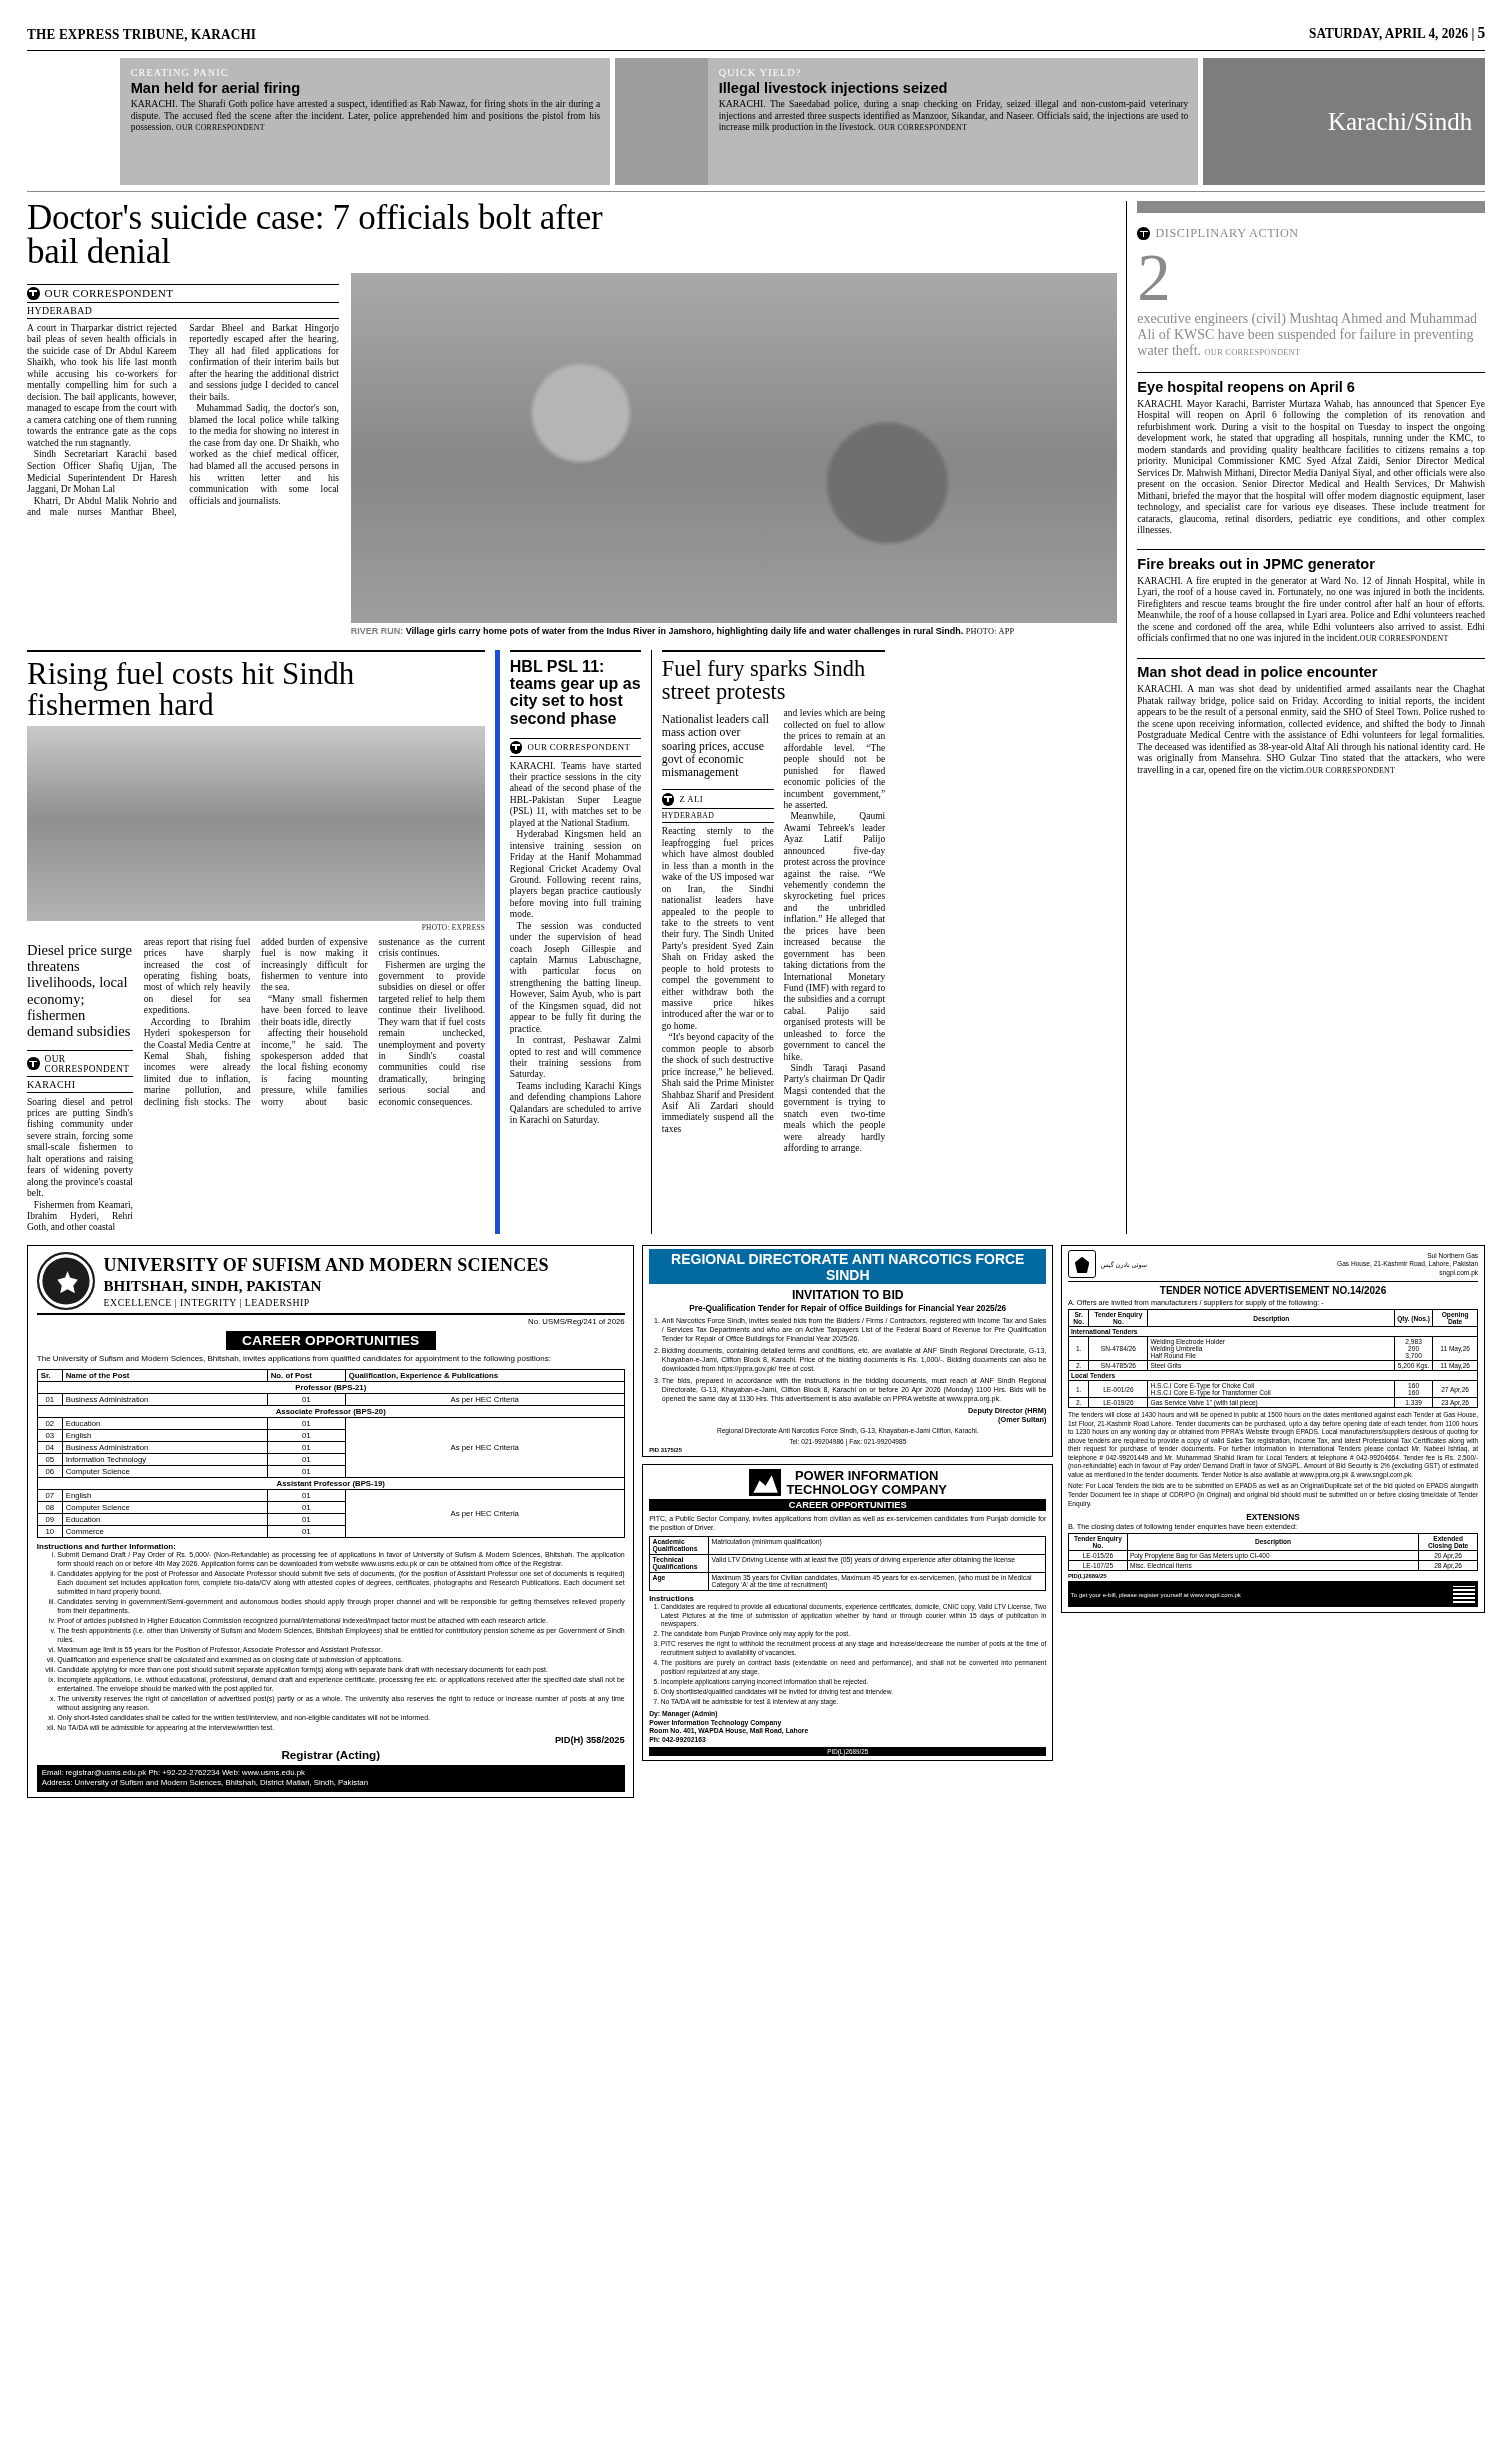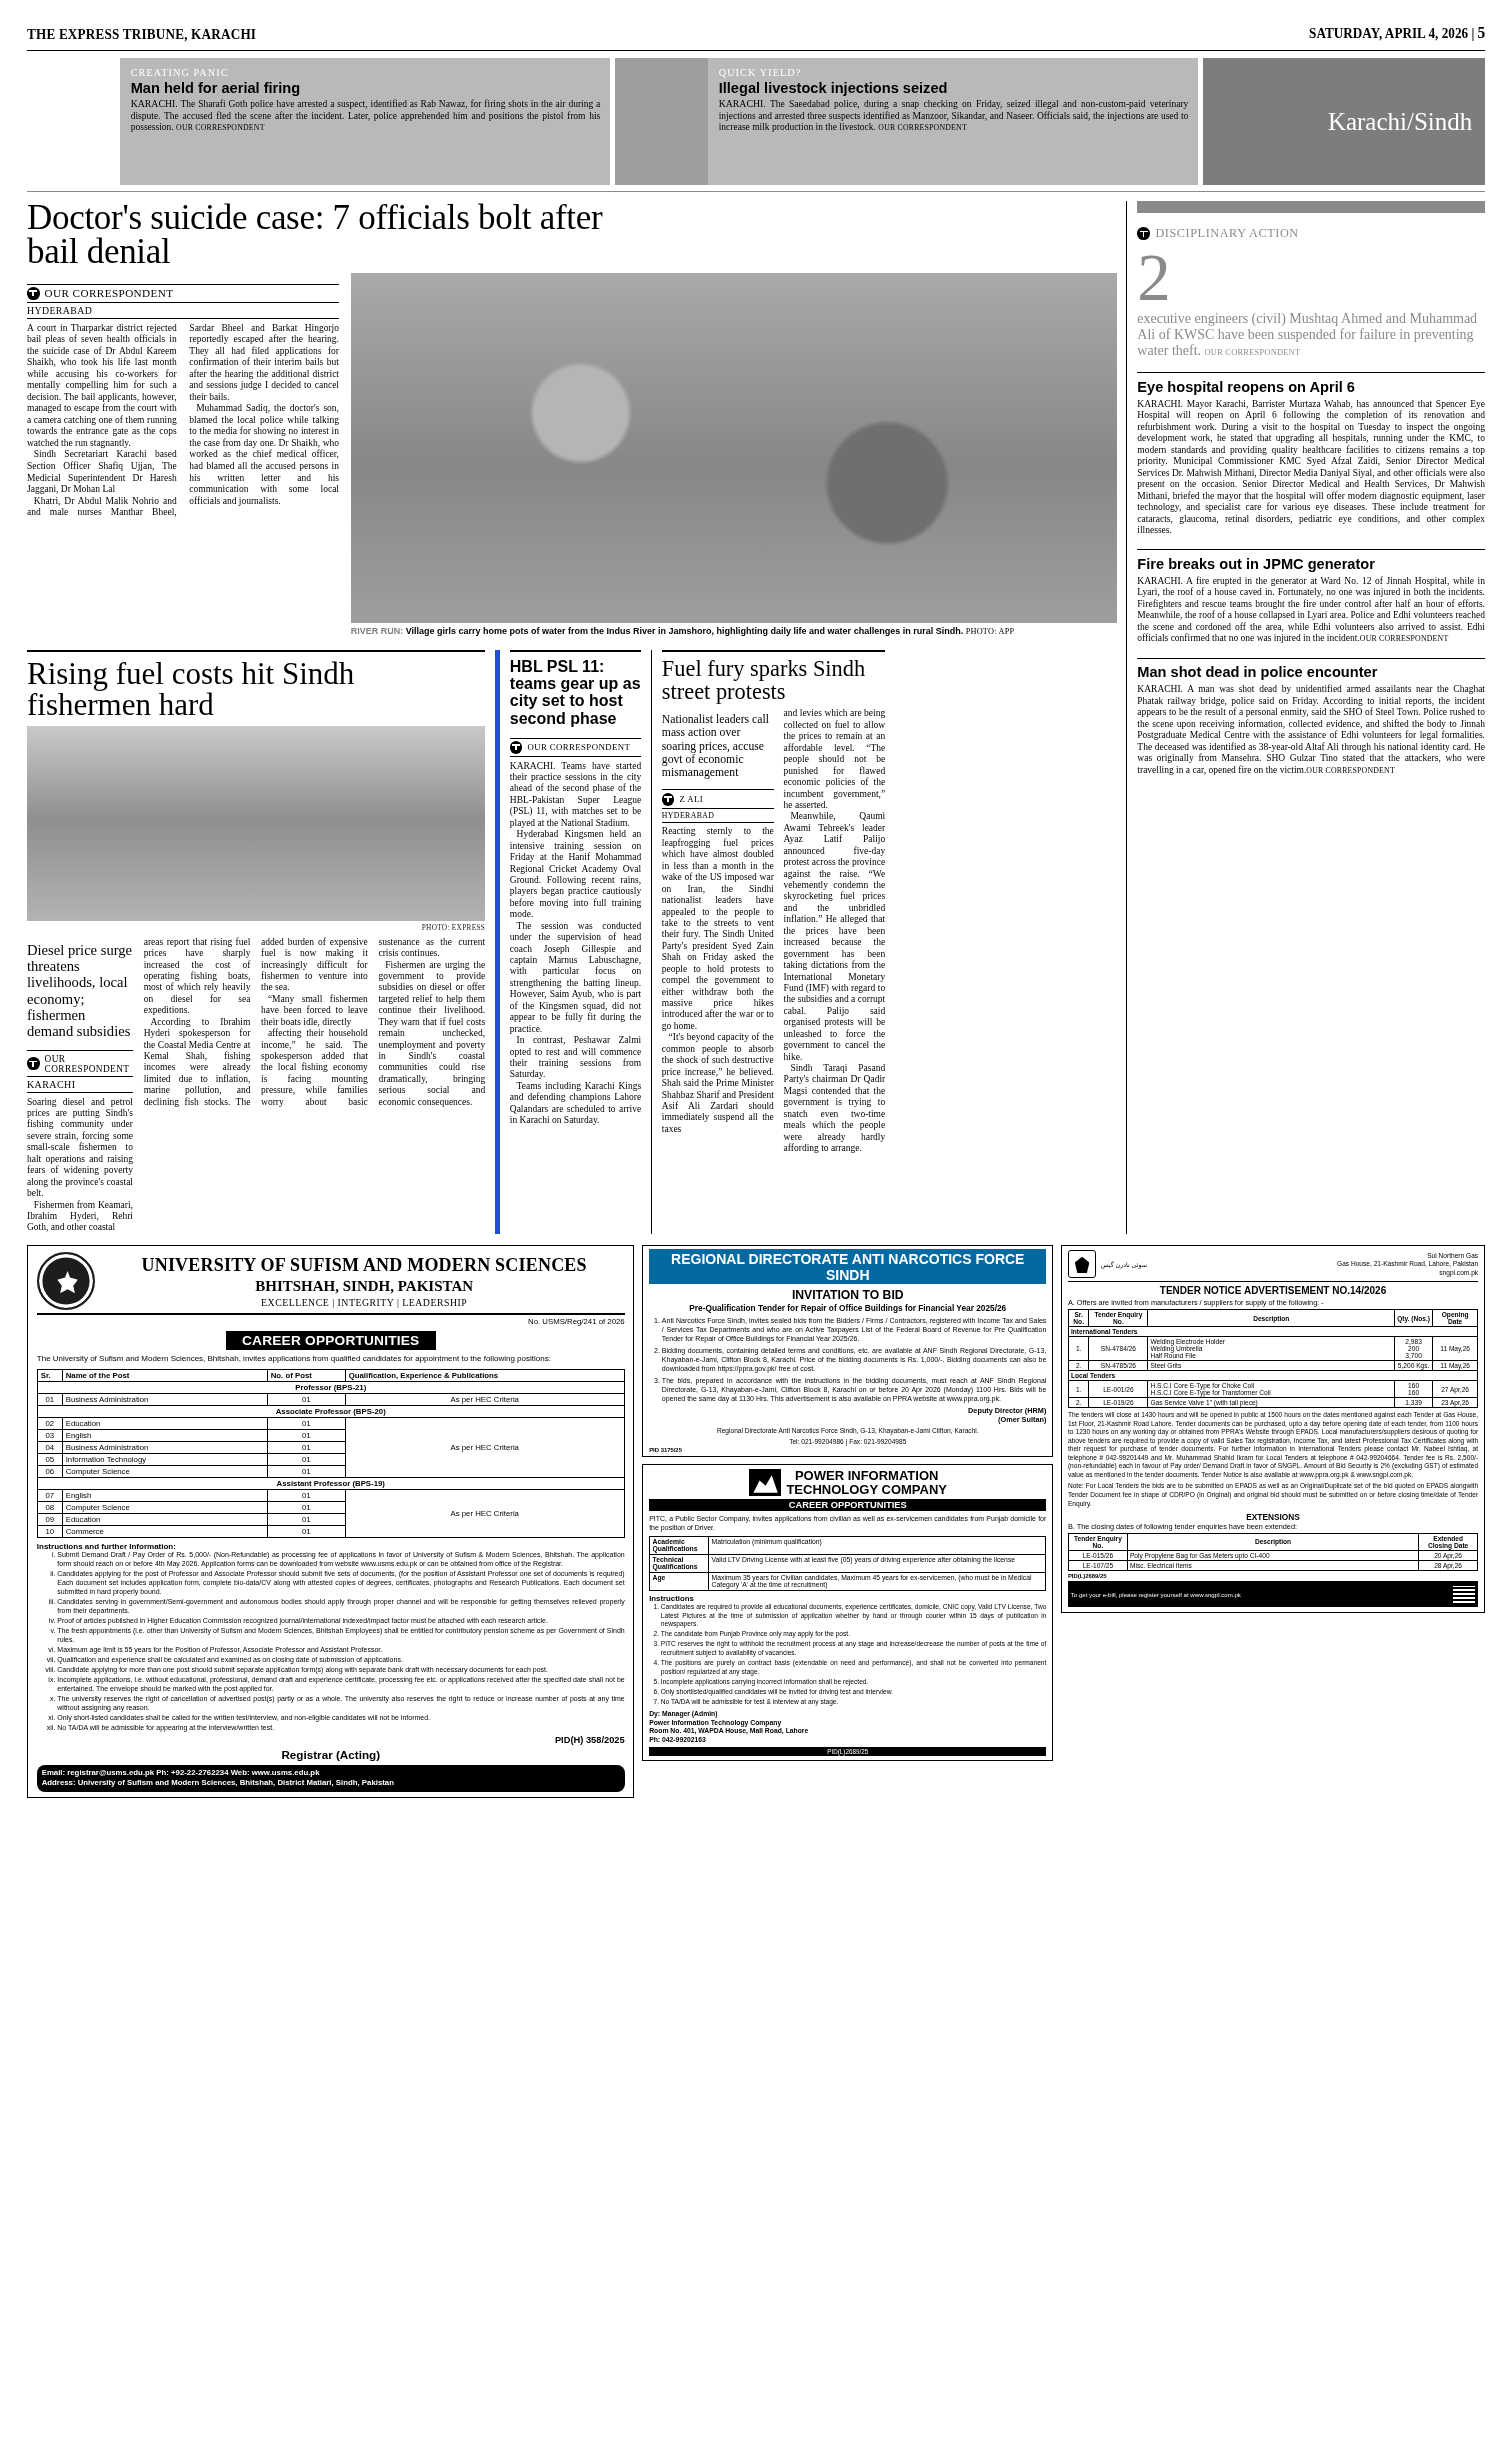--- a/index.html
+++ b/index.html
@@ -117,21 +117,21 @@
   .ad-uni { width:619px; padding:6.8px 8.8px 4.9px 8.8px; }
   .ad-mid { width:419px; }
   .ad-right { width:432px; padding:4.9px 5.9px; }
 
   .uni-top { display:flex; align-items:center; gap:8.8px; }
   .uni-logo { width:58px; height:58px; border-radius:50%; background:#1d1d1d;
               border:2px solid #1d1d1d; position:relative; flex:none;
               box-shadow: inset 0 0 0 3.4px #fff, inset 0 0 0 5.4px #1d1d1d; }
   .uni-logo:after { content:""; position:absolute; left:18.5px; top:16.6px; width:20.5px; height:22.4px;
               background:#fff; clip-path: polygon(50% 0, 62% 30%, 100% 40%, 78% 66%, 86% 100%, 50% 82%, 14% 100%, 22% 66%, 0 40%, 38% 30%); }
-  .uni-titles { flex:1; text-align:center; }
+  .uni-titles { flex:1; text-align:left; }
   .uni-n1 { font-family:"Liberation Serif", serif; font-weight:700; font-size:18px; letter-spacing:0.2px;}
   .uni-n2 { font-family:"Liberation Serif", serif; font-weight:700; font-size:15px; margin-top:1.5px;}
   .uni-n3 { font-size:9.8px; letter-spacing:0.5px; margin-top:2px;}
   .uni-rule { border-top:2px solid #000; margin-top:2.9px; }
   .uni-ref { font-family:"Liberation Sans", sans-serif; font-size:7.8px; text-align:right; margin-top:1.5px;}
   .career-badge { background:#000; color:#fff; font-family:"Liberation Sans", sans-serif;
                   font-weight:700; font-size:13.7px; text-align:center; padding:2px 0;
                   width:210px; margin:4.9px auto 4.9px auto; letter-spacing:0.2px;}
   .uni-intro { font-family:"Liberation Sans", sans-serif; font-size:8px; line-height:1.28; }
   table.jobs { width:100%; border-collapse:collapse; margin-top:4.4px;
@@ -142,21 +142,21 @@
   table.jobs tr.grp td { text-align:center; font-weight:700; }
   .uni-instr-h { font-family:"Liberation Sans", sans-serif; font-weight:700; font-size:8px; margin-top:4.4px;}
   ol.instr { font-family:"Liberation Sans", sans-serif; font-size:7px; line-height:1.28;
              margin-left:20.5px; text-align:justify; }
   ol.instr li { margin-bottom:1px; }
   .pid-r { font-family:"Liberation Sans", sans-serif; font-weight:700; font-size:9.3px;
            text-align:right; margin-top:2.9px; }
   .reg-line { font-family:"Liberation Sans", sans-serif; font-weight:700; font-size:11.7px;
               text-align:center; margin-top:2.9px; }
   .uni-foot { background:#000; color:#fff; font-family:"Liberation Sans", sans-serif;
-              font-size:7.8px; line-height:1.3; padding:3.4px 4.9px; margin-top:3.4px; font-weight:700;border-radius:8px; }
+              font-size:7.8px; line-height:1.3; padding:3.4px 4.9px; margin-top:3.4px; font-weight:400; }
 
   
   .anf { border:1.2px solid #000; padding:3.9px 5.9px; }
   .anf-h { background:#0369a1; color:#fff; font-family:"Liberation Sans", sans-serif;
            font-weight:700; font-size:14px; text-align:center; padding:1.5px 0; }
   .anf-t { font-family:"Liberation Sans", sans-serif; font-weight:700; font-size:12.2px;
            text-align:center; margin:3.4px 0 1px 0; }
   .anf-s { font-family:"Liberation Sans", sans-serif; font-weight:700; font-size:8.3px;
            text-align:center; margin-bottom:3.4px; }
   ol.anf-l { font-family:"Liberation Sans", sans-serif; font-size:7px; line-height:1.3;

